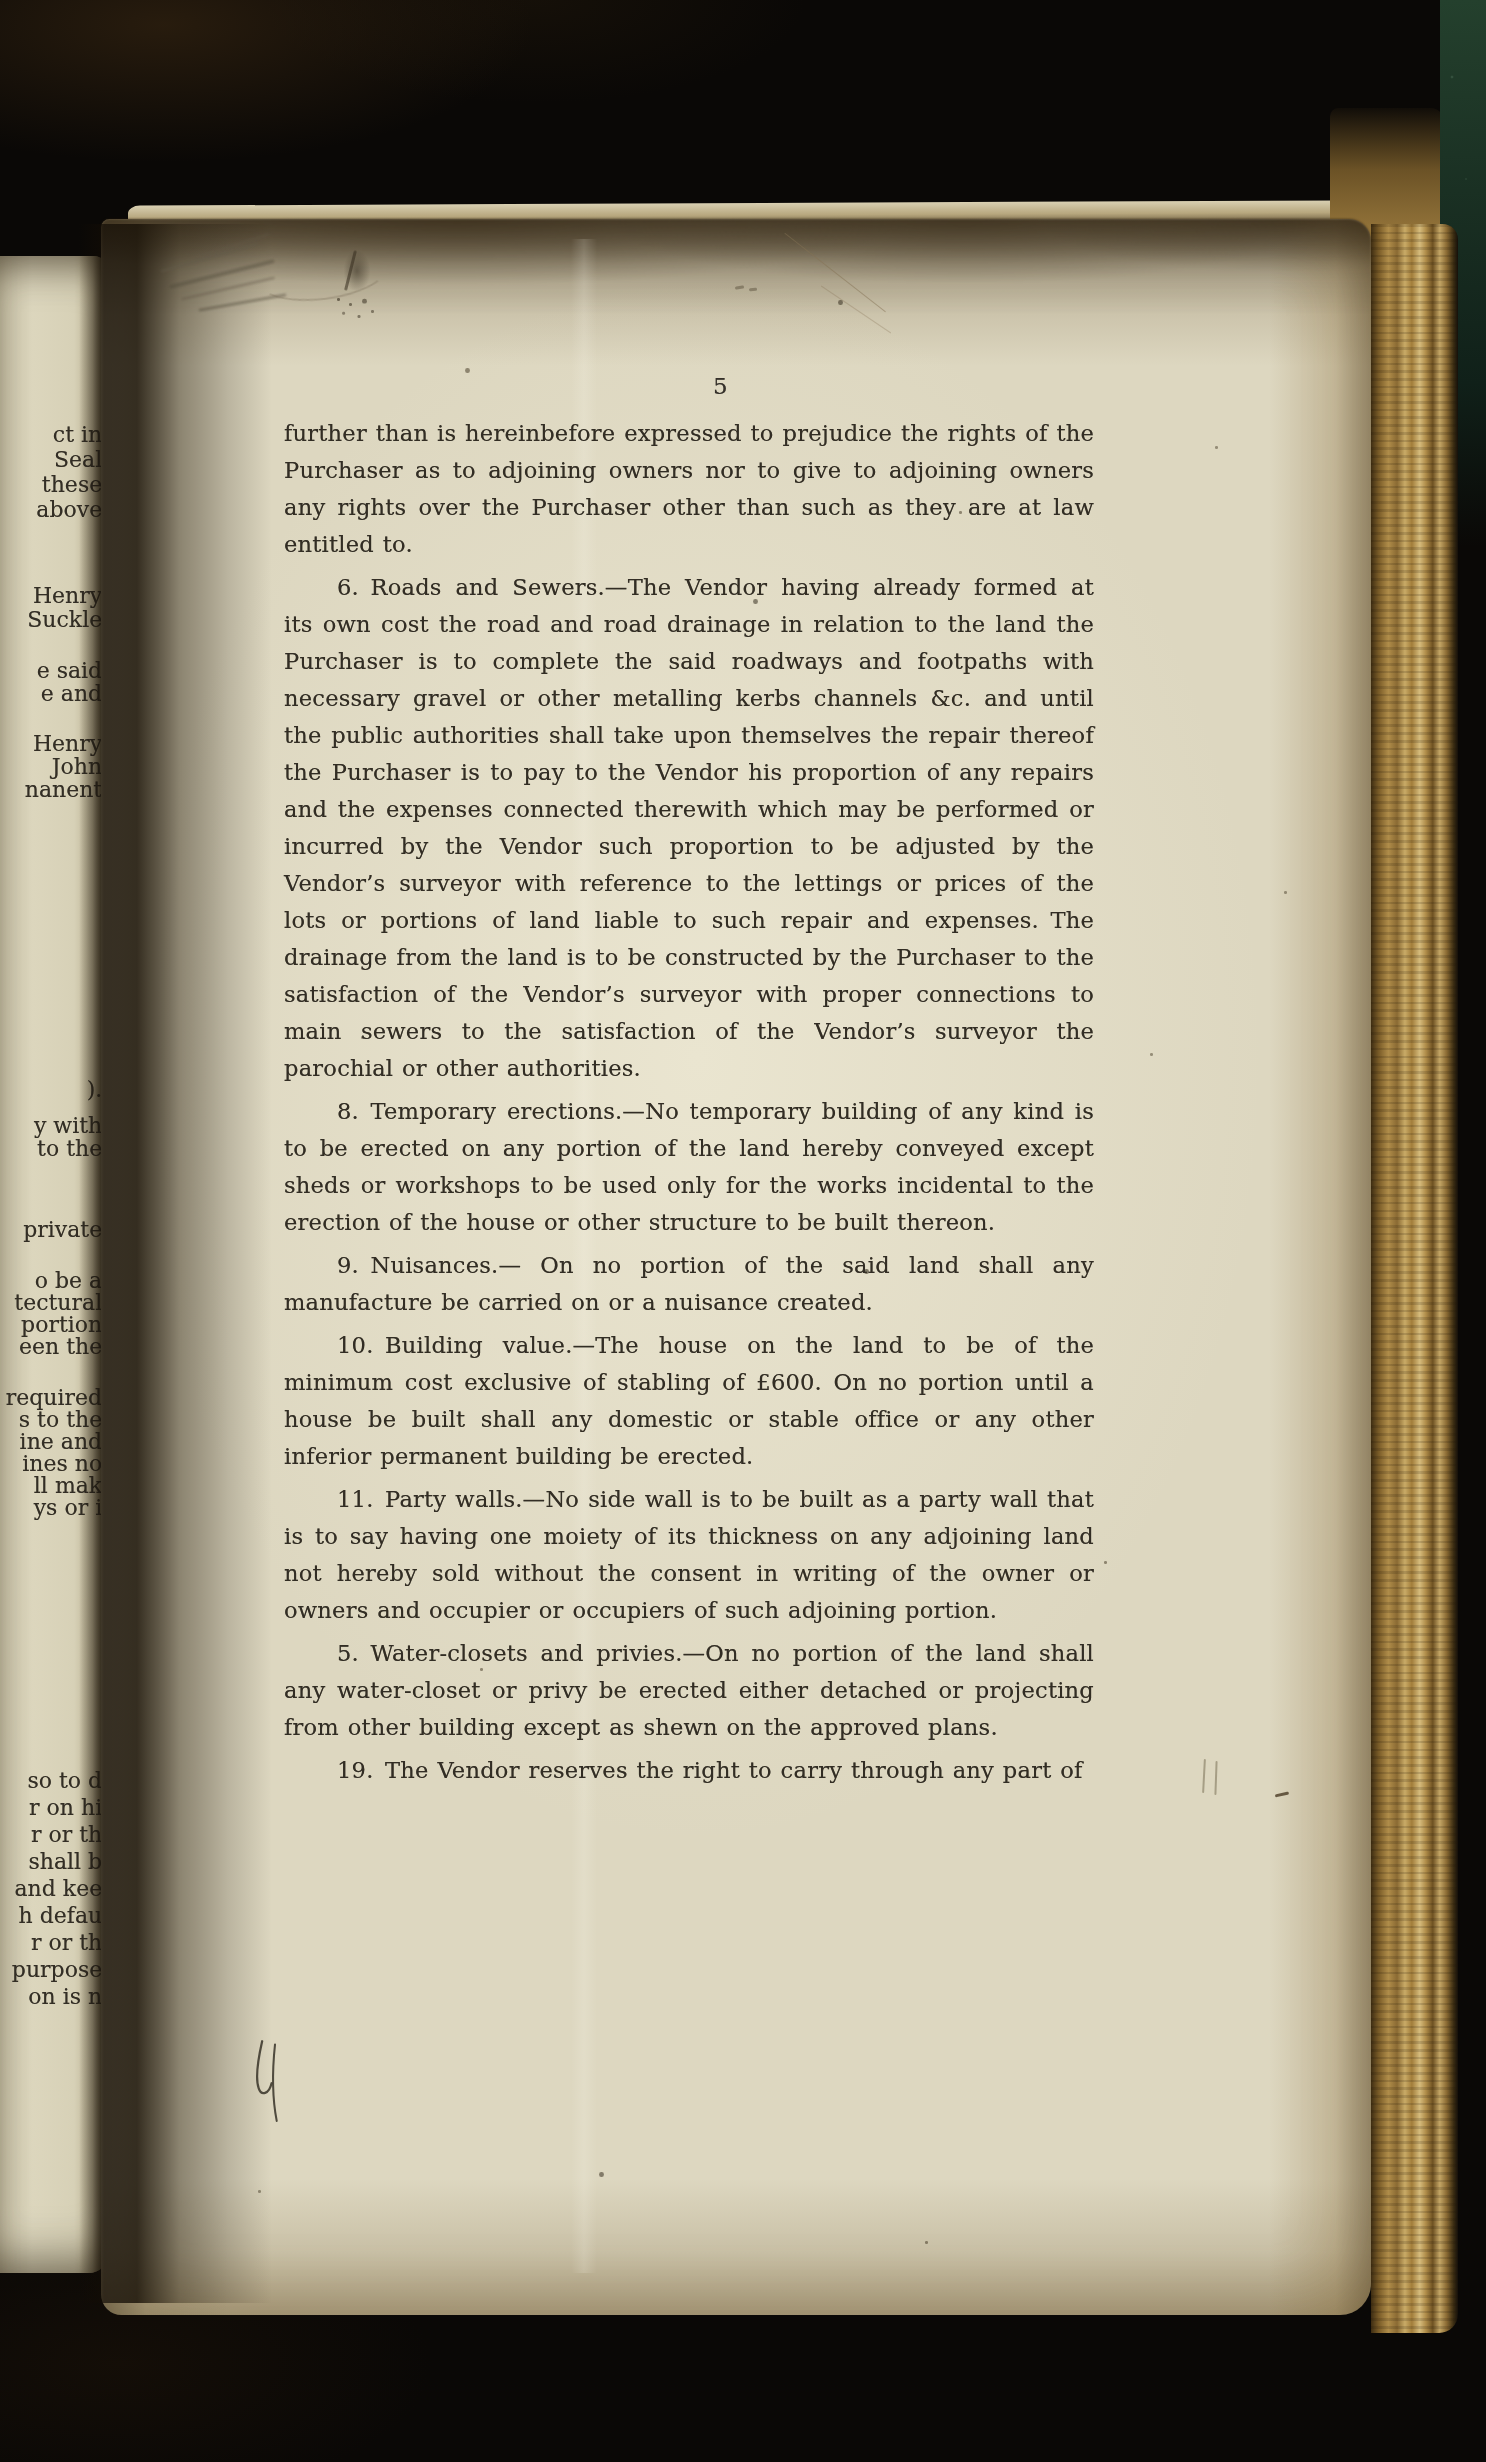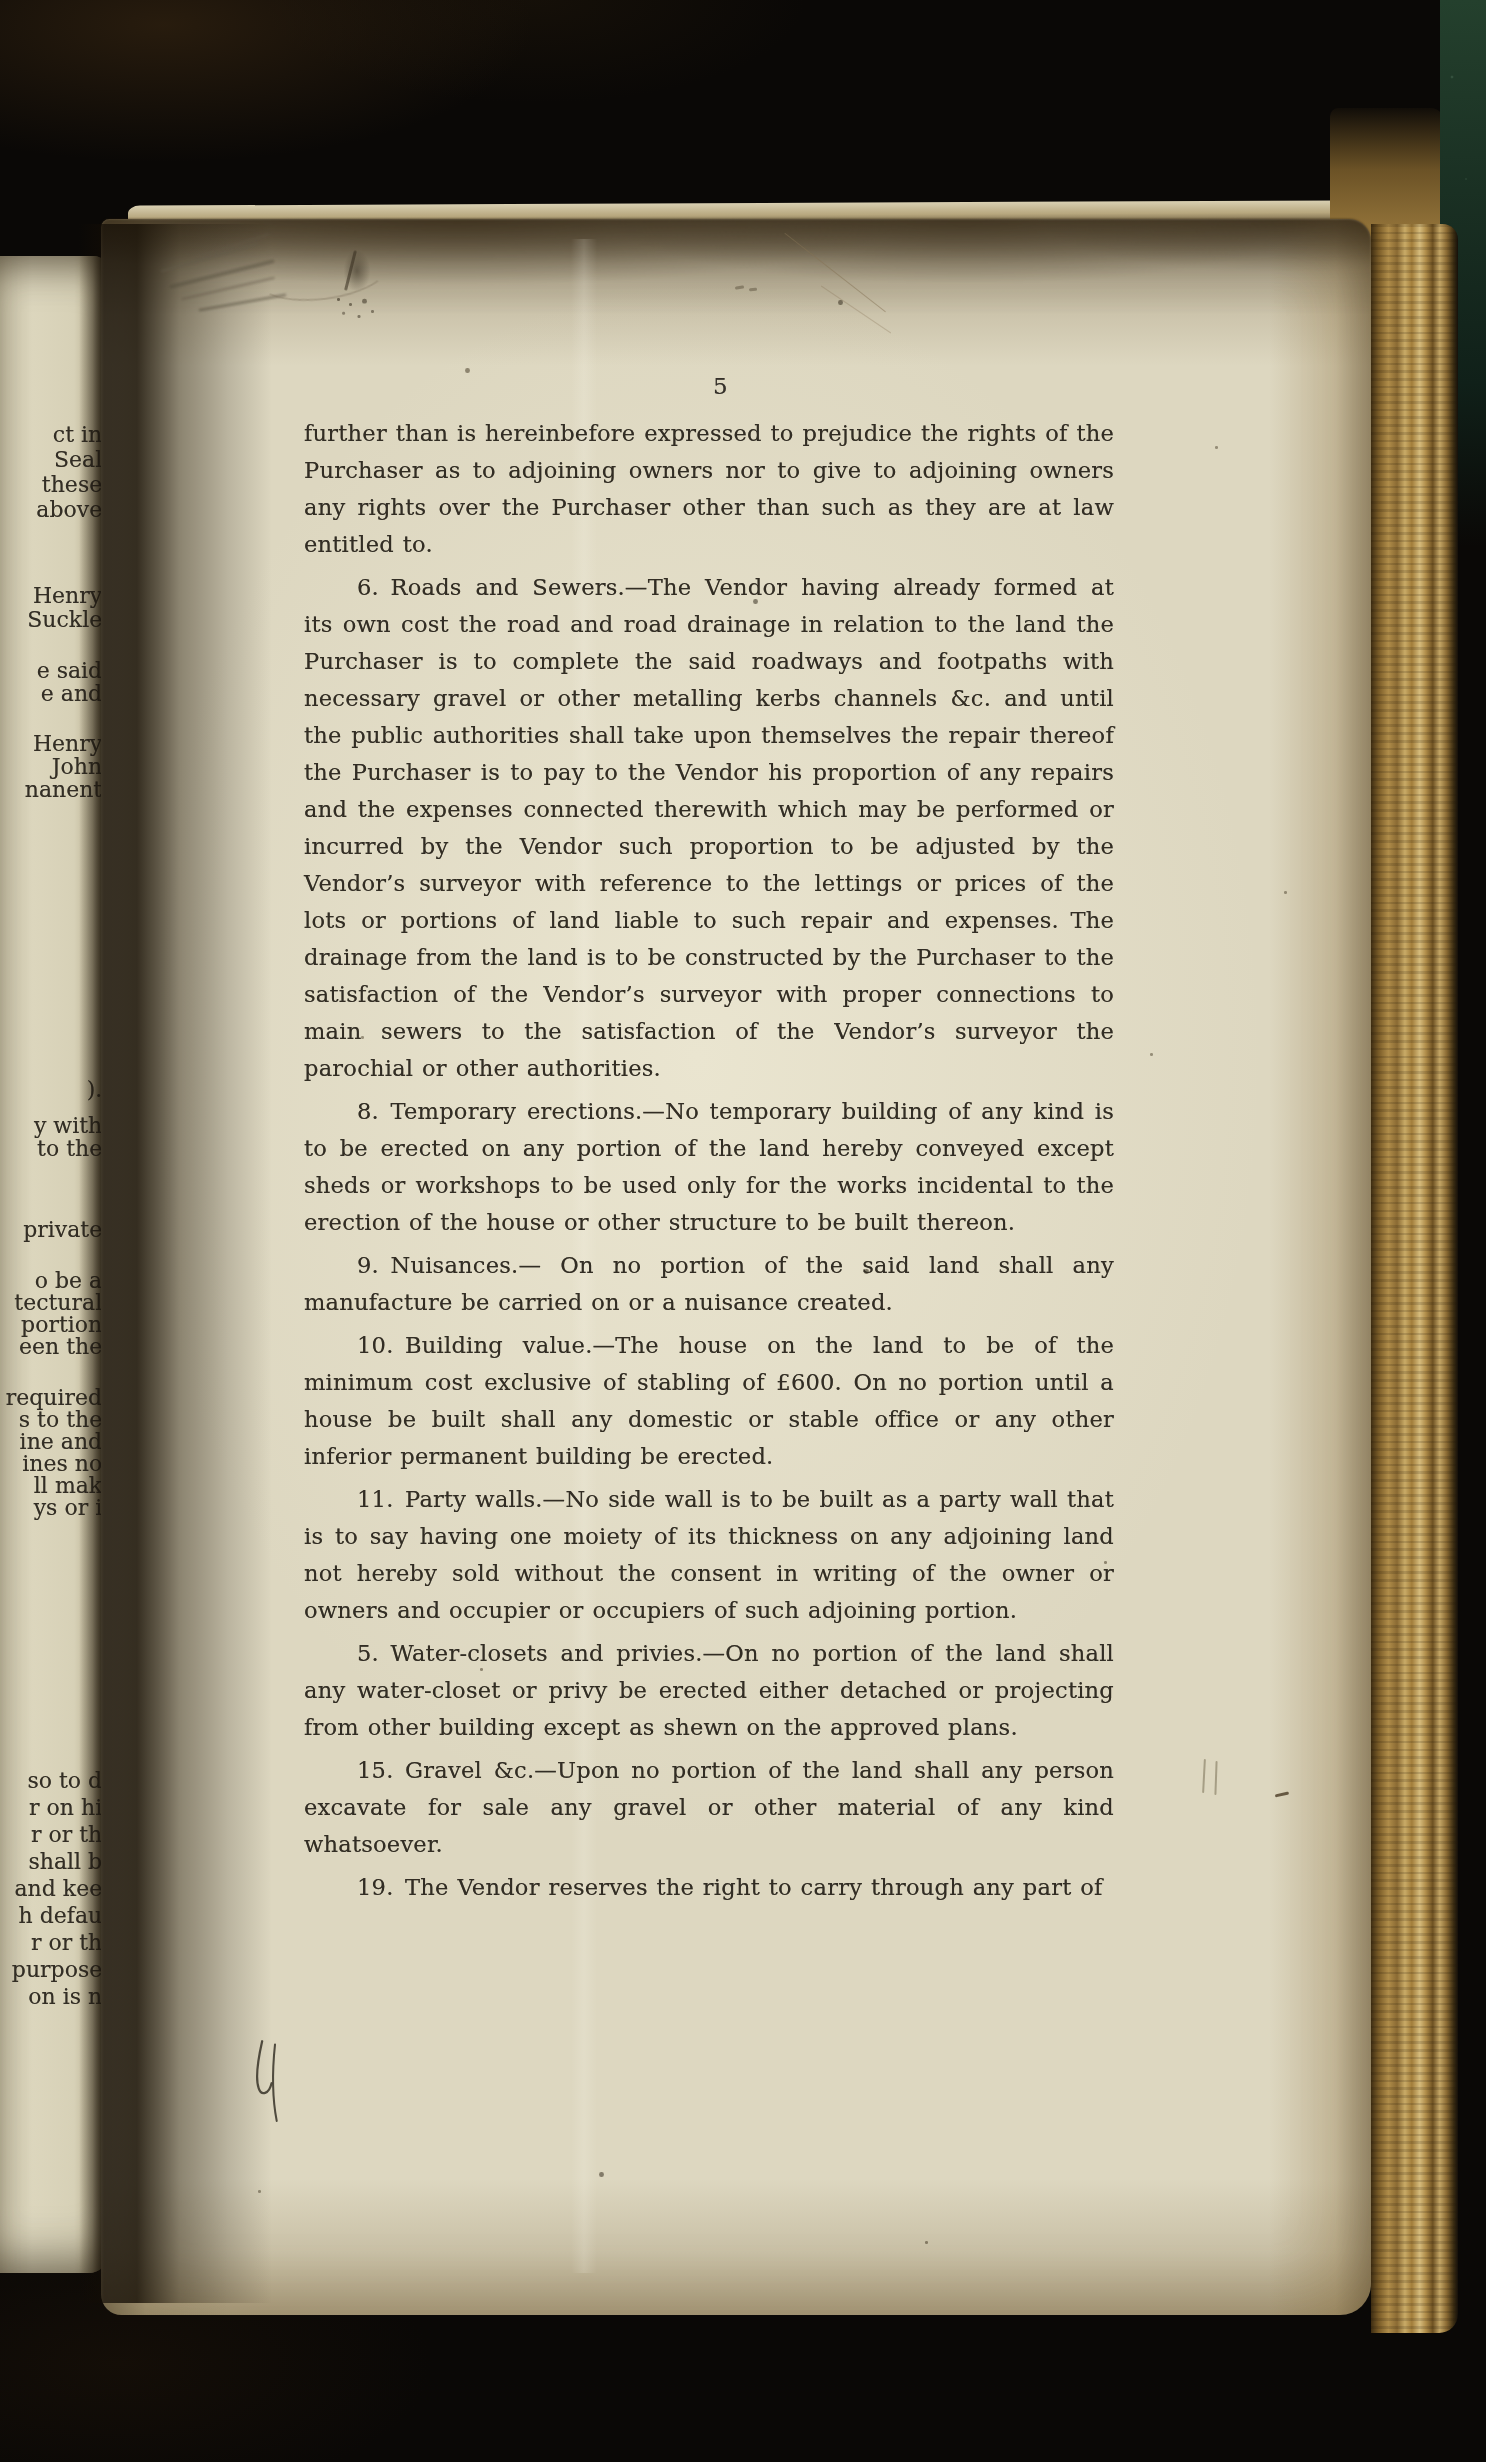--- a/index.html
+++ b/index.html
@@ -87,21 +87,21 @@
   }
   .gutter-shadow{
     position:absolute;left:79px;top:224px;width:193px;height:2079px;pointer-events:none;
     background:linear-gradient(90deg, rgba(18,12,5,0) 0%, rgba(18,12,5,.7) 13%, rgba(24,17,7,.82) 30%, rgba(30,22,10,.38) 52%, rgba(0,0,0,0) 100%);
   }
   
   .page-num{position:absolute;left:713px;top:373px;font-size:23px;color:#35302a;text-shadow:0 0 0.5px rgba(50,45,35,.5);}
   .text-block{
     position:absolute;left:284px;top:415px;width:810px;
     font-size:22.6px;line-height:37px;color:#322d24;
-    letter-spacing:0.2px;word-spacing:1.4px;text-shadow:0 0 0.6px rgba(50,45,35,.55);margin-left:20px;
+    letter-spacing:0.2px;word-spacing:1.4px;text-shadow:0 0 0.6px rgba(50,45,35,.55);
   }
   .para{margin:0 0 6px;text-align:justify;text-indent:53px;}
   .para.no-indent{text-indent:0;}
   
   .smudge{position:absolute;left:154px;top:224px;width:239px;height:103px;}
   .smudge .streak{position:absolute;border-radius:2.6px;filter:blur(0.9px);}
   .s1{left:5.1px;top:32px;width:101px;height:3.4px;background:rgba(96,88,72,.42);transform:rotate(-16deg);}
   .s2{left:13.7px;top:48px;width:108px;height:4.3px;background:rgba(78,70,55,.4);transform:rotate(-14deg);}
   .s3{left:26px;top:63px;width:96px;height:3.4px;background:rgba(96,88,72,.38);transform:rotate(-13deg);}
   .s4{left:38px;top:20.5px;width:79px;height:2.6px;background:rgba(96,88,72,.32);transform:rotate(-18deg);}
@@ -227,21 +227,20 @@
   <div class="page-num">5</div>
 
   <div class="text-block">
     <p class="para no-indent">further than is hereinbefore expressed to prejudice the rights of the Purchaser as to adjoining owners nor to give to adjoining owners any rights over the Purchaser other than such as they are at law entitled to.</p>
     <p class="para">6. Roads and Sewers.—The Vendor having already formed at its own cost the road and road drainage in relation to the land the Purchaser is to complete the said roadways and footpaths with necessary gravel or other metalling kerbs channels &amp;c. and until the public authorities shall take upon themselves the repair thereof the Purchaser is to pay to the Vendor his proportion of any repairs and the expenses connected therewith which may be performed or incurred by the Vendor such proportion to be adjusted by the Vendor’s surveyor with reference to the lettings or prices of the lots or portions of land liable to such repair and expenses. The drainage from the land is to be constructed by the Purchaser to the satisfaction of the Vendor’s surveyor with proper connections to main sewers to the satisfaction of the Vendor’s surveyor the parochial or other authorities.</p>
     <p class="para">8. Temporary erections.—No temporary building of any kind is to be erected on any portion of the land hereby conveyed except sheds or workshops to be used only for the works incidental to the erection of the house or other structure to be built thereon.</p>
     <p class="para">9. Nuisances.— On no portion of the said land shall any manufacture be carried on or a nuisance created.</p>
     <p class="para">10. Building value.—The house on the land to be of the minimum cost exclusive of stabling of £600. On no portion until a house be built shall any domestic or stable office or any other inferior permanent building be erected.</p>
     <p class="para">11. Party walls.—No side wall is to be built as a party wall that is to say having one moiety of its thickness on any adjoining land not hereby sold without the consent in writing of the owner or owners and occupier or occupiers of such adjoining portion.</p>
     <p class="para">5. Water-closets and privies.—On no portion of the land shall any water-closet or privy be erected either detached or projecting from other building except as shewn on the approved plans.</p>
-    <p class="para">15. Gravel &amp;c.—Upon no portion of the land shall any person excavate for sale any gravel or other material of any kind whatsoever.</p>
     <p class="para">19. The Vendor reserves the right to carry through any part of</p>
   </div>
 
   <div class="pencil-mark pm1"></div>
   <div class="pencil-mark pm2"></div>
   <div class="pencil-dash"></div>
 
   <svg class="handwritten" width="36" height="91" viewBox="0 0 42 106">
     <path d="M13 6 C8 28 5 50 9 61 C12 70 21 68 24 55" fill="none" stroke="#3c382c" stroke-width="2.6" stroke-linecap="round" opacity="0.88"></path>
     <path d="M28 10 C25 38 24 68 30 99" fill="none" stroke="#3c382c" stroke-width="2.4" stroke-linecap="round" opacity="0.88"></path>

